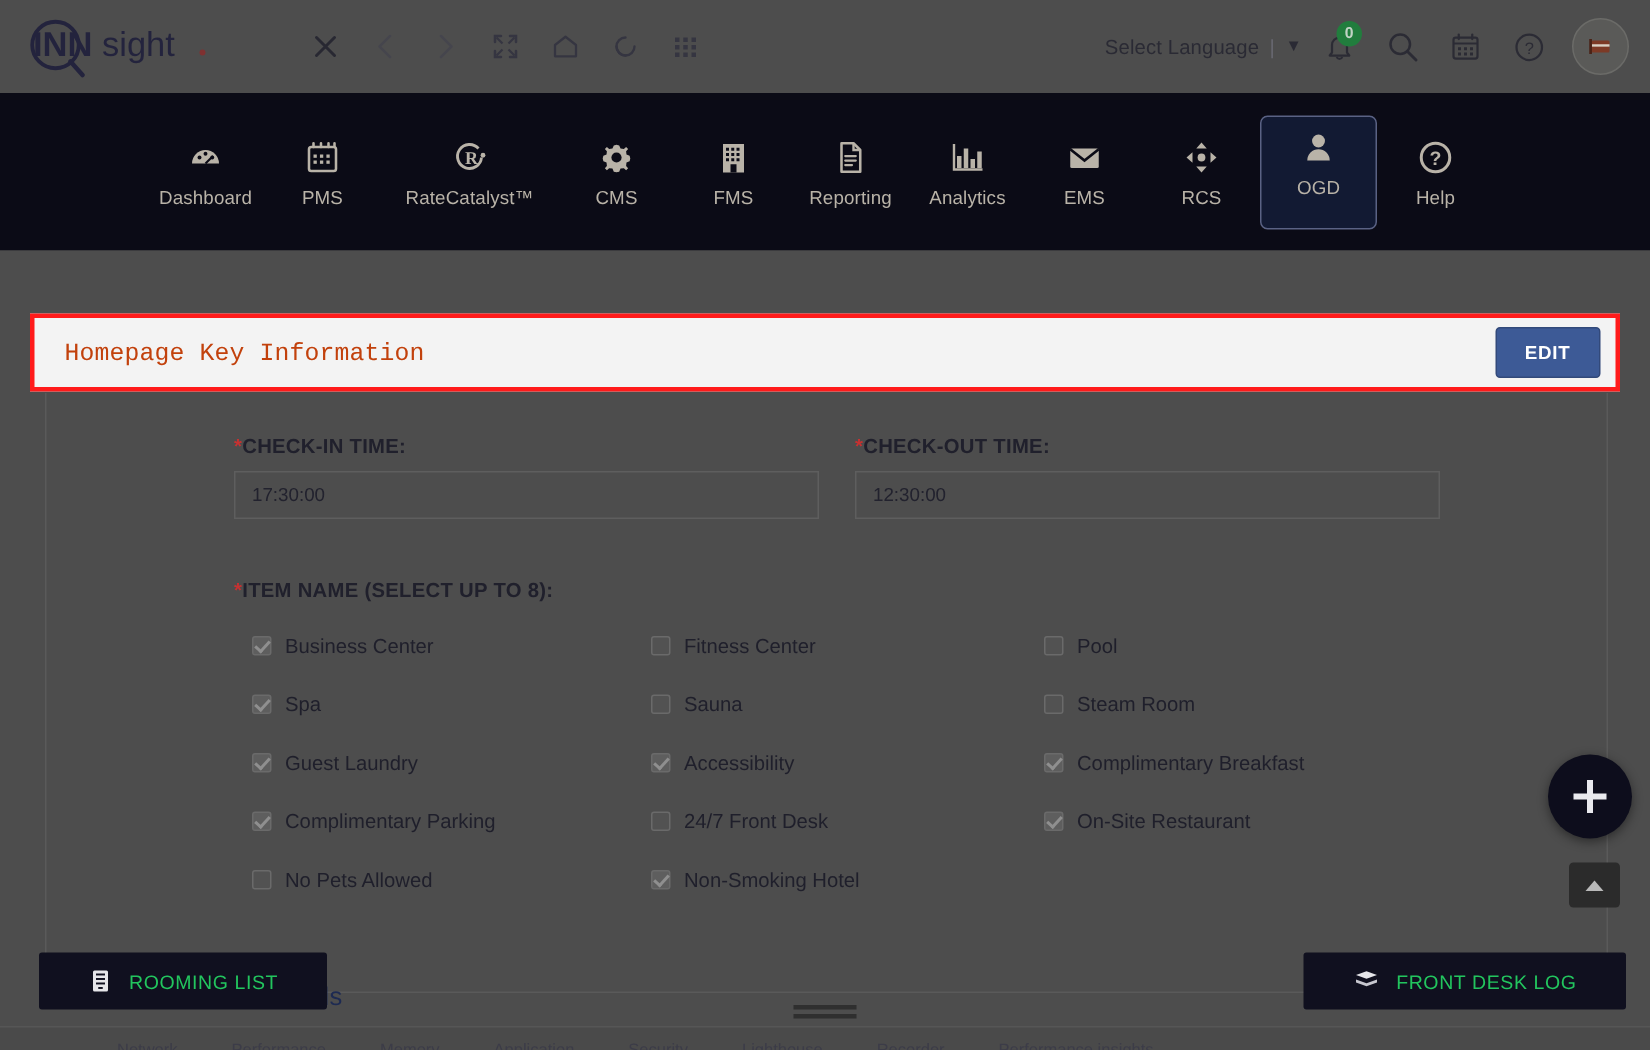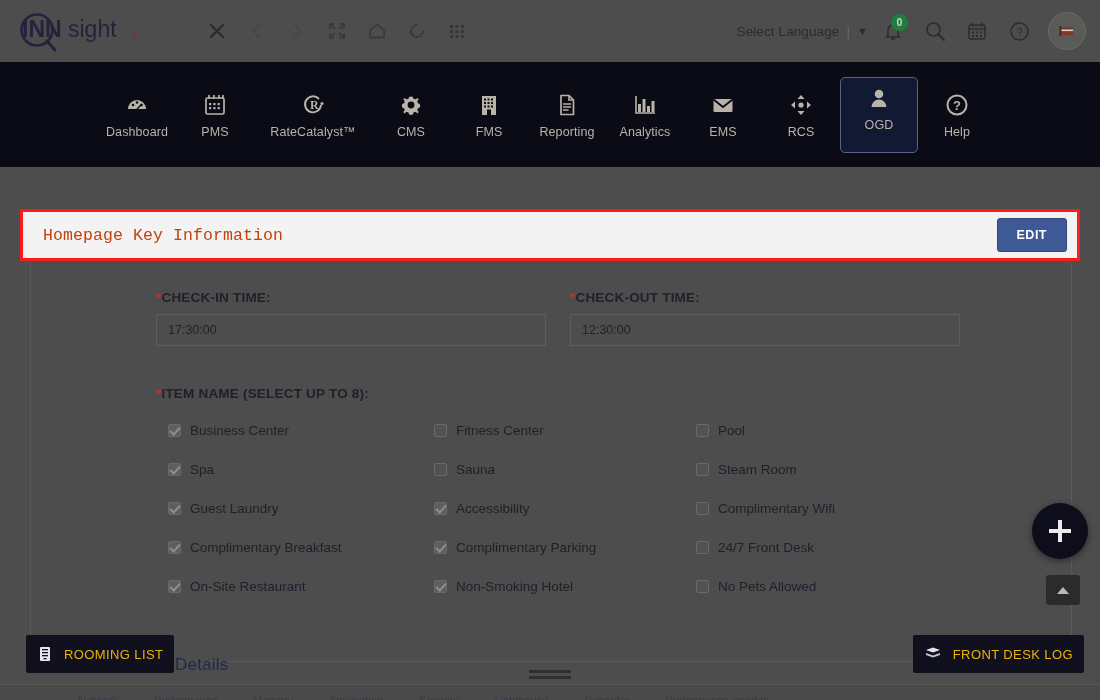--- a/index.html
+++ b/index.html
@@ -231,23 +231,23 @@
     width: 0; height: 0;
     border-left: 6px solid transparent;
     border-right: 6px solid transparent;
     border-bottom: 7px solid #b9b9b9;
   }
 
   
   .btm-btn {
     position: absolute;
     background: #10101f;
-    color: #eab308;
+    color: #22c55e;
     font-size: 13px; letter-spacing: .4px;
-    padding: 11px 11px;
+    padding: 11px 33px;
     display: flex; align-items: center; gap: 11px;
     border-radius: 2px;
   }
   .btm-left  { left: 26px; top: 468px; }
   .btm-right { right: 16px; top: 468px; }
 
   .behind-text {
     position: absolute; left: 175px; top: 488px;
     font-size: 17px; color: #1d2a52;
     letter-spacing: .2px;
@@ -579,49 +579,45 @@
             </label>
 
           <label class="cb">
               <span class="box checked"></span>
               <span>Guest Laundry</span>
             </label>
           <label class="cb">
               <span class="box checked"></span>
               <span>Accessibility</span>
             </label>
-          <label class="cb">
-              <span class="box"></span>
-              <span>Complimentary Wifi</span>
-            </label>
 
           <label class="cb">
               <span class="box checked"></span>
               <span>Complimentary Breakfast</span>
             </label>
           <label class="cb">
               <span class="box checked"></span>
               <span>Complimentary Parking</span>
             </label>
           <label class="cb">
               <span class="box"></span>
               <span>24/7 Front Desk</span>
             </label>
 
           <label class="cb">
               <span class="box checked"></span>
               <span>On-Site Restaurant</span>
             </label>
           <label class="cb">
-              <span class="box checked"></span>
-              <span>Non-Smoking Hotel</span>
-            </label>
-          <label class="cb">
               <span class="box"></span>
               <span>No Pets Allowed</span>
+            </label>
+          <label class="cb">
+              <span class="box checked"></span>
+              <span>Non-Smoking Hotel</span>
             </label>
         </div>
       </div>
     </div>
 
     <div class="fab"></div>
 
     <div class="scrolltop">
       <span class="arr"></span>
     </div>

